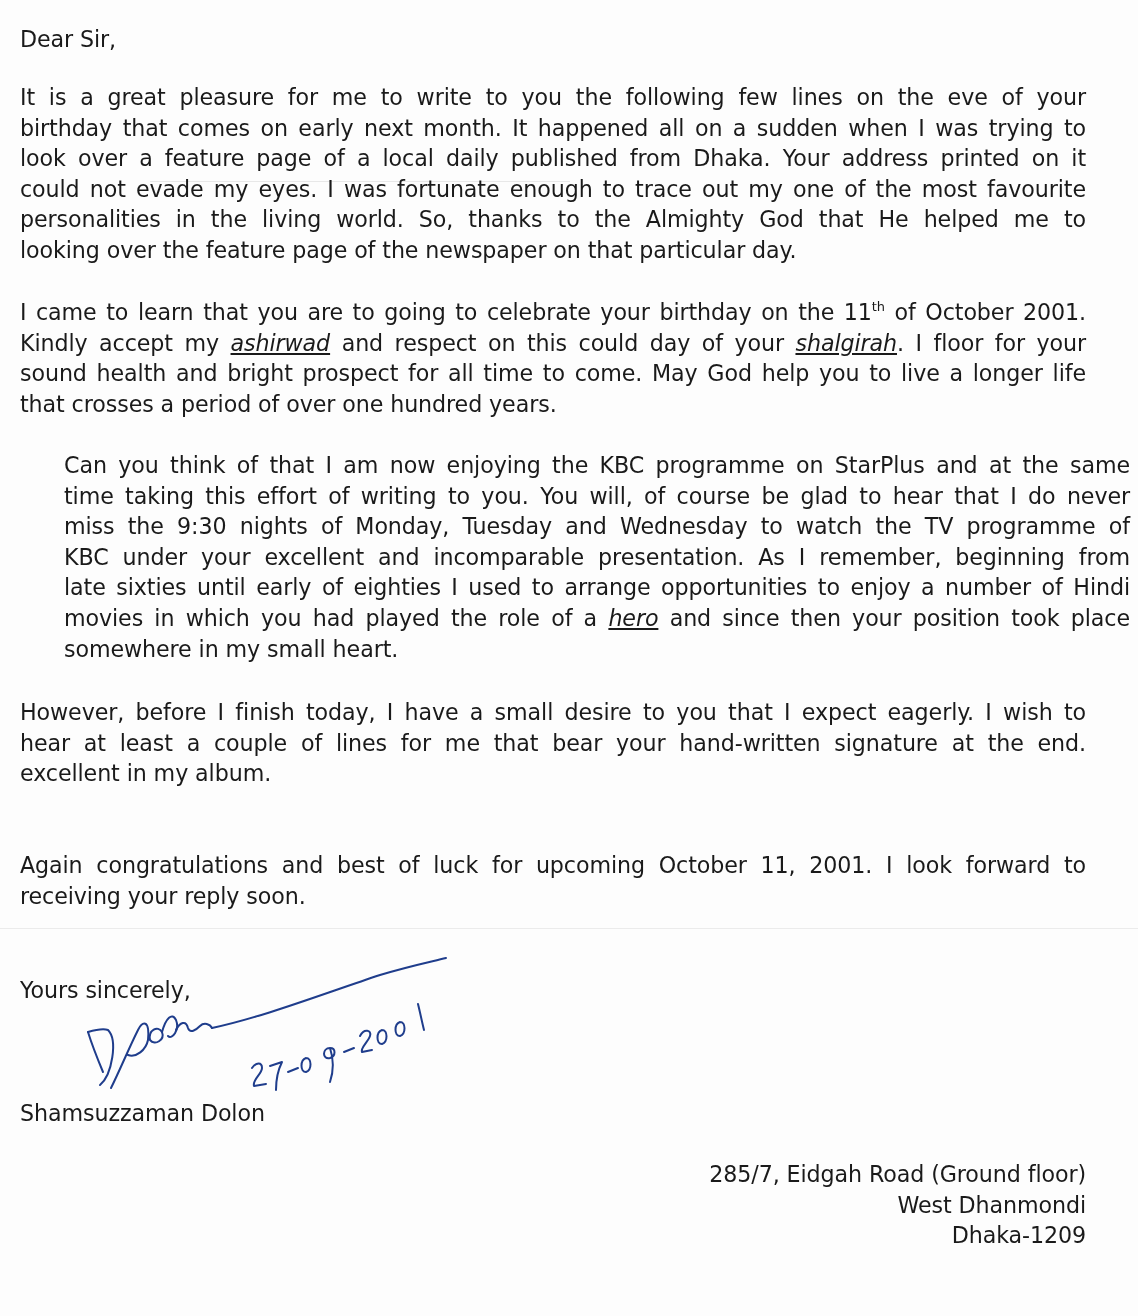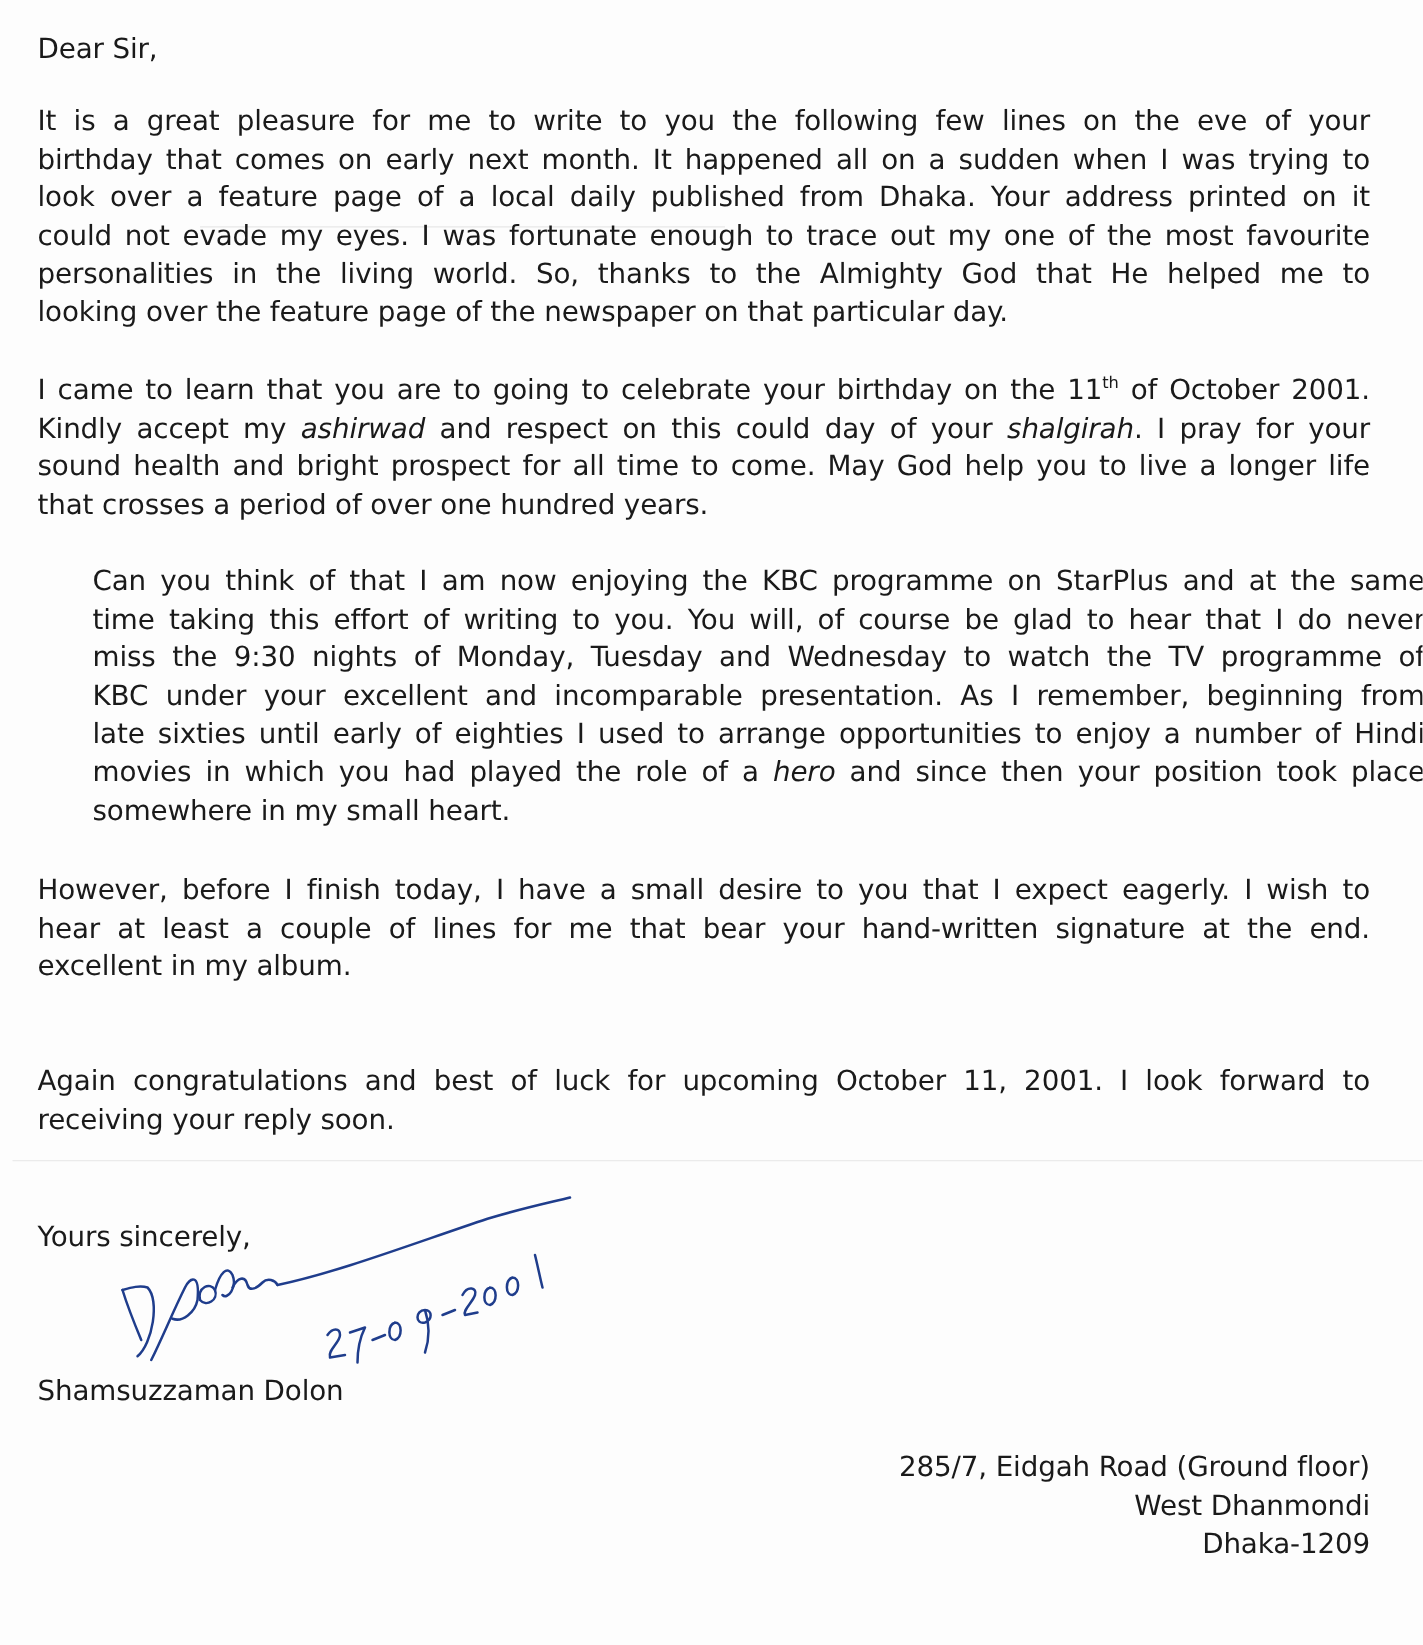--- a/index.html
+++ b/index.html
@@ -3,31 +3,31 @@
 <meta charset="utf-8">
 <style>
   html, body { margin: 0; padding: 0; }
   body {
     width: 1138px; height: 1316px; overflow: hidden;
     background: #fdfdfd;
     font-family: "DejaVu Sans", sans-serif;
     color: #1a1a1a;
     position: relative;
   }
-  .page { position: absolute; left: 10px; top: 0; width: 1038px; height: 1316px; }
+  .page { position: absolute; left: 0; top: 0; width: 1038px; height: 1316px; }
   .text {
     position: absolute; left: 20px; width: 1066px;
     font-size: 22.2px; line-height: 30.6px; letter-spacing: -0.1px;
   }
   .line { display: block; white-space: nowrap; text-align: right; }
   .jline { display: block; text-align: justify; text-align-last: justify; white-space: nowrap; }
   .jline.last { text-align-last: left; }
   .scanline { position: absolute; height: 1px; background: #d4d4d4; }
   sup { font-size: 13px; vertical-align: 9px; line-height: 0; }
-  em { font-style: italic; }
+  em { font-style: italic; text-decoration: underline; }
   .sig { position: absolute; left: 0; top: 0; }
 </style>
 </head>
 <body>
 
 <div class="page">
 
   <div class="scanline" style="left:150px; top:181px; width:420px; opacity:.5;"></div>
   <div class="scanline" style="left:0; top:928px; width:1138px; opacity:.45;"></div>
 
@@ -37,21 +37,21 @@
     <span class="jline">It is a great pleasure for me to write to you the following few lines on the eve of your</span>
     <span class="jline">birthday that comes on early next month.  It happened all on a sudden when I was trying to</span>
     <span class="jline">look over a feature page of a local daily published from Dhaka.  Your address printed on it</span>
     <span class="jline">could not evade my eyes.  I was fortunate enough to trace out my one of the most favourite</span>
     <span class="jline">personalities in the living world.  So, thanks to the Almighty God that He helped me to</span>
     <span class="jline last">looking over the feature page of the newspaper on that particular day.</span>
   </div>
 
   <div class="text" style="top:297px;">
     <span class="jline"><span>I came to learn that you are to going to celebrate your birthday on the 11</span><sup>th</sup><span> of October 2001.</span></span>
-    <span class="jline"><span>Kindly accept my </span><em>ashirwad</em><span> and respect on this could day of your </span><em>shalgirah</em><span>.  I pray for your</span></span>
+    <span class="jline"><span>Kindly accept my </span><em>ashirwad</em><span> and respect on this could day of your </span><em>shalgirah</em><span>.  I floor for your</span></span>
     <span class="jline">sound health and bright prospect for all time to come.  May God help you to live a longer life</span>
     <span class="jline last">that crosses a period of over one hundred years.</span>
   </div>
 
   <div class="text" style="top:450px;margin-left:44px;">
     <span class="jline">Can you think of that I am now enjoying the KBC programme on StarPlus and at the same</span>
     <span class="jline">time taking this effort of writing to you.  You will, of course be glad to hear that I do never</span>
     <span class="jline">miss the 9:30 nights of Monday, Tuesday and Wednesday to watch the TV programme of</span>
     <span class="jline">KBC under your excellent and incomparable presentation.  As I remember, beginning from</span>
     <span class="jline">late sixties until early of eighties I used to arrange opportunities to enjoy a number of Hindi</span>

